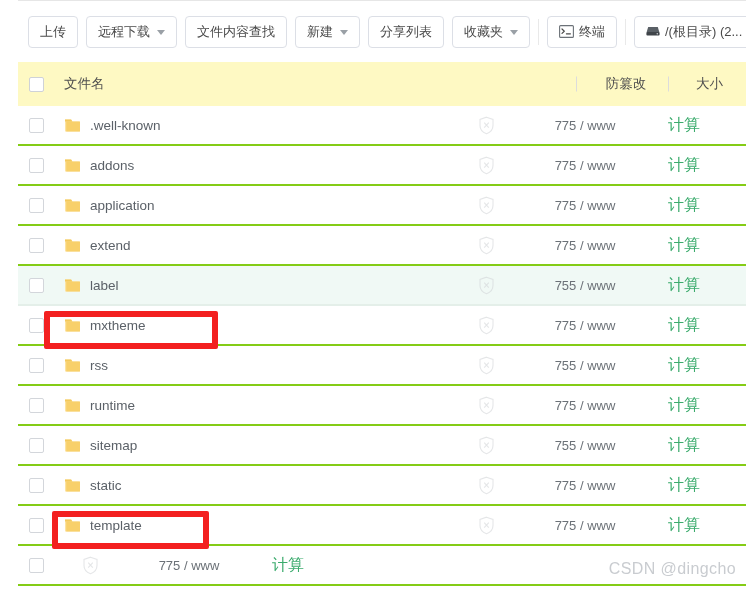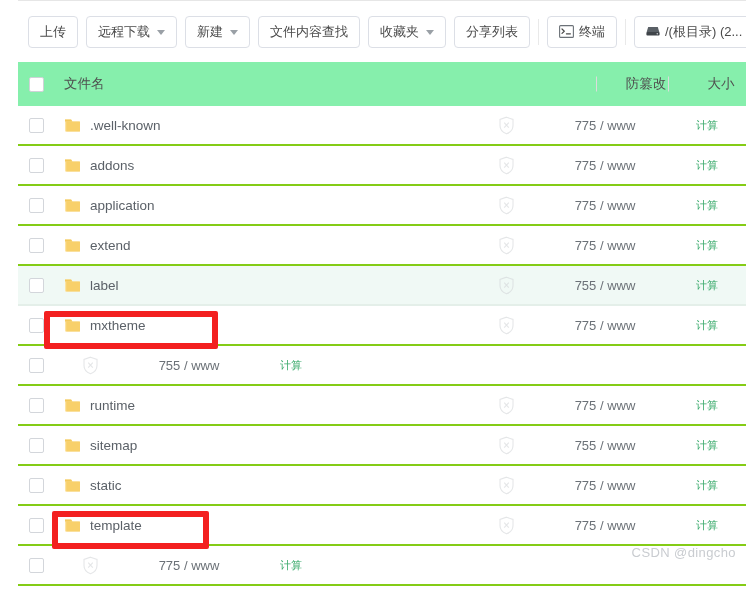--- a/index.html
+++ b/index.html
@@ -72,21 +72,21 @@
 
   
   .table {
     position: absolute;
     left: 18px;
     top: 62px;
     width: 728px;
   }
   .thead {
     height: 44px;
-    background: #86efac;
+    background: #fef9c3;
     display: flex;
     align-items: center;
     color: #4f4f4f;
     font-size: 13.5px;
   }
   .row {
     height: 40px;
     display: flex;
     align-items: center;
     border-bottom: 2px solid #84cc16;
@@ -94,21 +94,21 @@
     color: #5b6168;
     background: #fff;
     position: relative;
   }
   .row.sel { background: #f0f9f5; border-bottom-color: #e4efe9; }
 
   .c-check { width: 36px; flex: 0 0 36px; display: flex; justify-content: center; align-items: center; }
   .c-name  { flex: 1 1 auto; display: flex; align-items: center; gap: 9px; padding-left: 10px; min-width: 0; }
   .c-guard { width: 72px; flex: 0 0 72px; display: flex; justify-content: center; align-items: center; }
   .c-perm  { width: 126px; flex: 0 0 126px; text-align: center; color: #6b7177; font-size: 13px; }
-  .c-size  { width: 78px; flex: 0 0 78px; text-align: center; }
+  .c-size  { width: 78px; flex: 0 0 78px; text-align: left; margin-left: 20px; }
 
   .thead .c-name { color: #4f4f4f; }
   .thead .c-guard,
   .thead .c-perm,
   .thead .c-size { position: relative; padding-left: 28px; }
   .thead .c-guard::before,
   .thead .c-perm::before,
   .thead .c-size::before {
     content: "";
     position: absolute;
@@ -122,21 +122,21 @@
     width: 15px; height: 15px;
     border: 1px solid #d3d6db;
     border-radius: 2px;
     background: #fff;
     cursor: pointer;
     display: block;
   }
   .thead .cb { border-color: #cfd2d7; }
 
   .fname { white-space: nowrap; overflow: hidden; text-overflow: ellipsis; }
-  .calc { color: #3bab6d; font-size: 11px; cursor: pointer; }
+  .calc { color: #3bab6d; font-size: 16px; cursor: pointer; }
 
   
   .folder { width: 17px; height: 15px; display: block; flex: 0 0 17px; }
 
   
   .shield { width: 17px; height: 19px; display: block; opacity: .55; }
 
   
   .anno {
     position: absolute;
@@ -144,22 +144,22 @@
     border-radius: 2px;
     pointer-events: none;
     z-index: 20;
     background: transparent;
   }
 
   
   .wm {
     position: absolute;
     right: 10px;
-    bottom: 32px;
-    font-size: 13px;
+    bottom: 14px;
+    font-size: 16px;
     color: #c9ccd0;
     letter-spacing: .4px;
     z-index: 25;
     user-select: none;
     white-space: nowrap;
   }
 </style>
 </head>
 <body>
 
@@ -167,32 +167,32 @@
 
   <div class="toolbar" id="toolbar">
       <div class="tb-btn">
         <span>上传</span>
       </div>
       <div class="tb-btn">
         <span>远程下载</span>
         <span class="caret"></span>
       </div>
       <div class="tb-btn">
+        <span>文件内容查找</span>
+      </div>
+      <div class="tb-btn">
         <span>新建</span>
         <span class="caret"></span>
       </div>
       <div class="tb-btn">
-        <span>文件内容查找</span>
+        <span>分享列表</span>
       </div>
       <div class="tb-btn">
         <span>收藏夹</span>
         <span class="caret"></span>
-      </div>
-      <div class="tb-btn">
-        <span>分享列表</span>
       </div>
       <div class="tb-sep"></div>
       <div class="tb-btn">
         <span class="ic">
           <svg width="15" height="13" viewBox="0 0 15 13" xmlns="http://www.w3.org/2000/svg">
             <rect x="0.6" y="0.6" width="13.8" height="11.8" rx="1" fill="#fff" stroke="#6b7177" stroke-width="1.1"></rect>
             <path d="M3 4l2.3 2.2L3 8.4" fill="none" stroke="#4a4a4a" stroke-width="1.2" stroke-linecap="round" stroke-linejoin="round"></path>
             <path d="M7.4 8.8h4" stroke="#4a4a4a" stroke-width="1.2" stroke-linecap="round"></path>
           </svg>
         </span>
@@ -376,20 +376,30 @@
               </svg>
             </span>
           </div>
           <div class="c-perm"><span>775 / www</span></div>
           <div class="c-size"><span class="calc">计算</span></div>
         </div>
         <div class="row">
           <div class="c-check">
             <span class="cb"></span>
           </div>
+          <div class="c-name">
+            <span>
+              <svg class="folder" viewBox="0 0 17 15" xmlns="http://www.w3.org/2000/svg">
+                <path d="M1 1.6h6.1l1.3 1.9H16v9.4a.6.6 0 0 1-.6.6H1.6a.6.6 0 0 1-.6-.6z" fill="#fbe3a4"></path>
+                <path d="M2.2 3.5h13.2a.6.6 0 0 1 .6.6v8.8a.6.6 0 0 1-.6.6H2.2z" fill="#f8d06a"></path>
+                <path d="M1 1.6h6.1l1.3 1.9H1z" fill="#f3c95c"></path>
+              </svg>
+            </span>
+            <span class="fname">rss</span>
+          </div>
           <div class="c-guard">
             <span>
               <svg class="shield" viewBox="0 0 17 19" xmlns="http://www.w3.org/2000/svg">
                 <path d="M8.5 1.2 15 3.4v6.2c0 4-2.7 6.9-6.5 8.2C4.7 16.5 2 13.6 2 9.6V3.4z" fill="none" stroke="#cfd2d5" stroke-width="1.1"></path>
                 <path d="M6.2 6.6 10.8 11.6 M10.8 6.6 6.2 11.6" stroke="#cfd2d5" stroke-width="1.1" fill="none"></path>
               </svg>
             </span>
           </div>
           <div class="c-perm"><span>755 / www</span></div>
           <div class="c-size"><span class="calc">计算</span></div>

